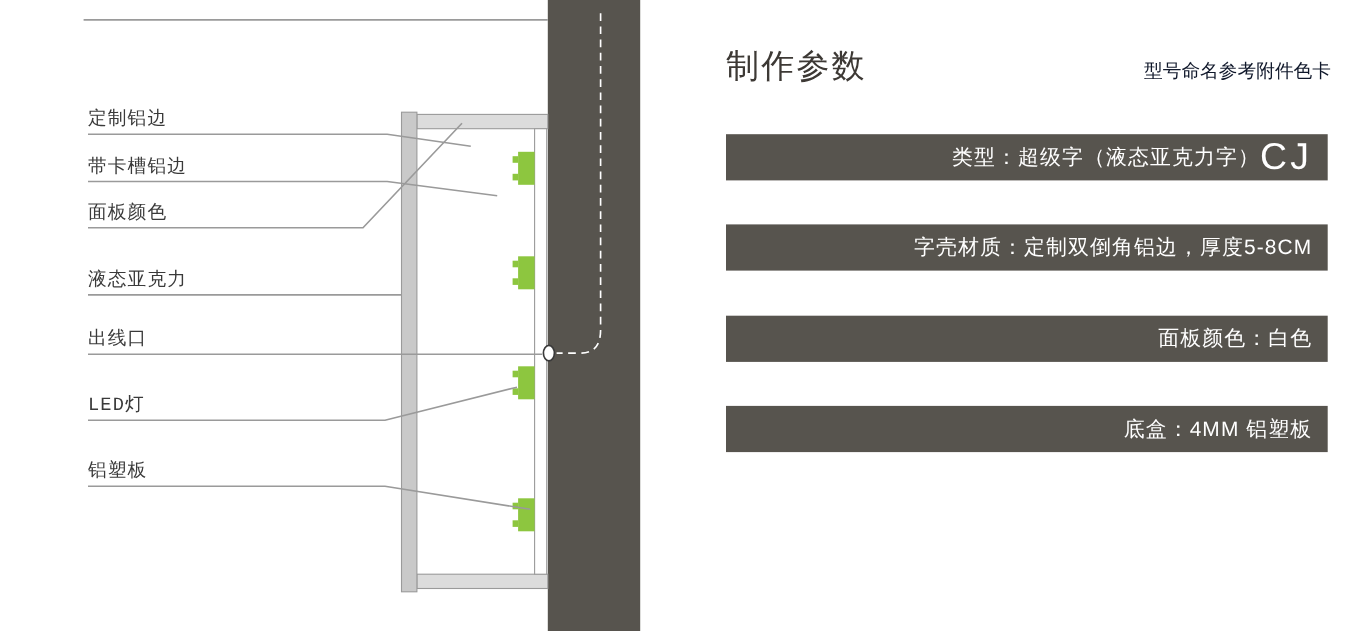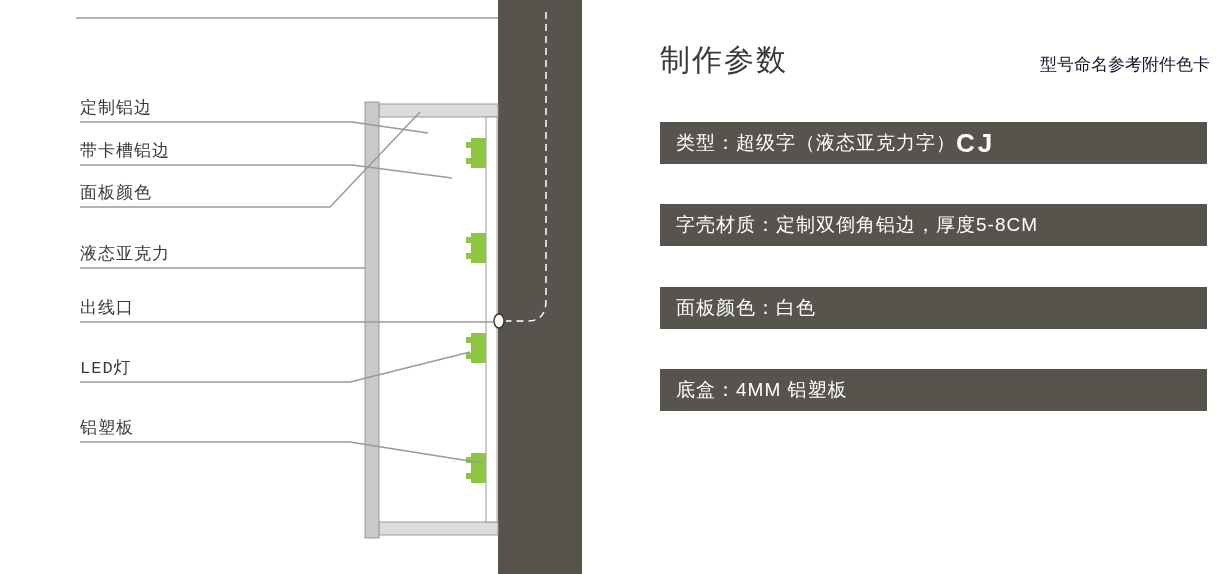--- a/index.html
+++ b/index.html
@@ -42,26 +42,26 @@
     color: #0f172a;
   }
   .spec-bar {
     position: absolute;
     left: 660px;
     width: 547px; height: 42px;
     background: #57544E;
     color: #ffffff;
     display: flex;
     align-items: center;
-    justify-content: flex-start;
+    justify-content: flex-end;
     padding: 0 14px 0 16px;
     box-sizing: border-box;
   }
   .spec-label { font-size: 19px; letter-spacing: 1px; }
-  .spec-code  { font-size: 26px; font-weight: bold; letter-spacing: 3px; }
+  .spec-code  { font-size: 34px; font-weight: normal; letter-spacing: 3px; }
 </style>
 </head>
 <body>
 
 <div class="stage">
 
   <svg class="diagram-svg" width="640" height="574" viewBox="0 0 640 574">
 
     <rect x="498" y="0" width="84" height="574" fill="#57544E"></rect>
 

